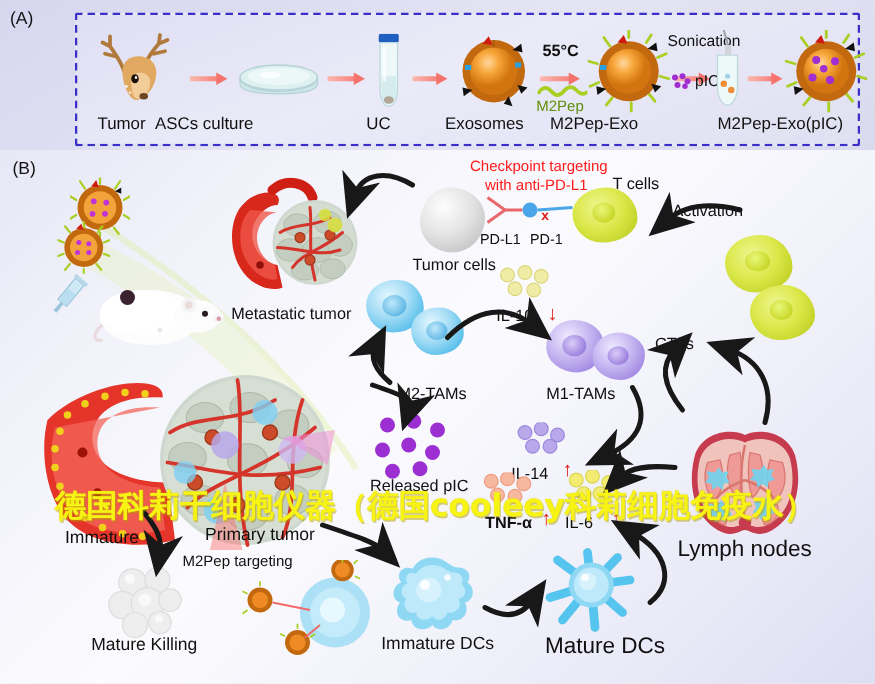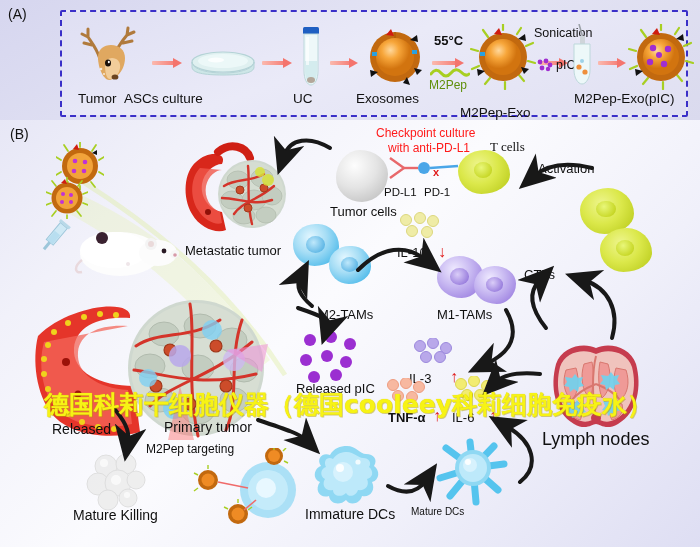--- a/index.html
+++ b/index.html
@@ -195,21 +195,21 @@
         <circle cx="33" cy="33" r="18" fill="url(#exoG)"></circle>
         <g fill="#111">
           <path d="M48 15 l7 -5 l1 7 z"></path>
             <path d="M51 43 l8 2 l-5 5 z"></path>
           <path d="M15 47 l-7 5 l-1 -7 z"></path>
         </g>
         <path d="M24 10 l5 -6 l3 7 z" fill="#d01c10"></path>
         <rect x="10" y="28" width="5" height="4" fill="#2aa0e0"></rect>
       </svg>
     </div>
-    <span class="wlabel" style="left:460px;top:91px;margin-top:14px;">M2Pep-Exo</span>
+    <span class="wlabel" style="left:440px;top:91px;">M2Pep-Exo</span>
 
     <div class="parrow" style="left:540px;top:58px;width:28px;">
       <div class="shaft"></div>
         <div class="head"></div>
       </div>
     <span class="lbl" style="left:534px;top:27px;font-size:12.5px;">Sonication</span>
     <div class="ab" style="left:536px;top:58px;width:18px;height:14px;">
       <svg viewBox="0 0 18 14" width="18" height="14">
         <circle cx="4" cy="4" r="2.4" fill="#a02ed0"></circle>
           <circle cx="10" cy="3" r="2.4" fill="#a02ed0"></circle>
@@ -388,37 +388,37 @@
             <circle cx="82" cy="30" r="5"></circle>
           </g>
         <circle cx="30" cy="70" r="3" fill="#8f1008"></circle>
       </svg>
     </div>
     <span class="lbl" style="left:185px;top:124px;">Metastatic tumor</span>
 
     <div class="cell tumorcell" style="left:336px;top:30px;width:52px;height:52px;"></div>
     <span class="lbl" style="left:330px;top:85px;">Tumor cells</span>
 
-    <span class="lbl" style="left:376px;top:7px;color:#ff1a1a;font-size:12px;">Checkpoint culture</span>
+    <span class="lbl" style="left:376px;top:7px;color:#ff1a1a;font-size:12px;">Checkpoint targeting</span>
     <span class="lbl" style="left:388px;top:22px;color:#ff1a1a;font-size:12px;">with anti-PD-L1</span>
 
     <svg class="ab" style="left:388px;top:36px;" width="92" height="28" viewBox="0 0 92 28">
       <path d="M2 2 L16 12 L2 22" stroke="#e8686b" stroke-width="2.4" fill="none"></path>
       <line x1="16" y1="12" x2="30" y2="12" stroke="#e8686b" stroke-width="2.4"></line>
       <circle cx="36" cy="12" r="6" fill="#4aa6e8"></circle>
       <line x1="42" y1="12" x2="70" y2="10" stroke="#4aa6e8" stroke-width="2.4"></line>
       <text x="45" y="20" font-size="11" font-weight="bold" fill="#e01b1b" font-family="Liberation Sans, sans-serif">x</text>
     </svg>
     <span class="lbl sm" style="left:384px;top:66px;">PD-L1</span>
     <span class="lbl sm" style="left:424px;top:66px;">PD-1</span>
 
     <div class="cell tcell" style="left:458px;top:30px;width:52px;height:44px;">
       <div class="nuc"></div>
       </div>
-    <span class="lbl" style="left:490px;top:20px;font-family:Liberation Serif, serif;">T cells</span>
+    <span class="lbl" style="left:490px;top:20px;">T cells</span>
 
     <span class="lbl" style="left:538px;top:42px;">Activation</span>
 
     <div class="cell tcell" style="left:580px;top:68px;width:54px;height:46px;">
       <div class="nuc"></div>
       </div>
     <div class="cell tcell" style="left:600px;top:108px;width:52px;height:44px;">
       <div class="nuc"></div>
       </div>
 
@@ -458,21 +458,21 @@
       <svg viewBox="0 0 44 30" width="44" height="30">
         <g fill="#b9a8ea" stroke="#9c89dd" stroke-width="1">
           <circle cx="8" cy="8" r="5.5"></circle>
             <circle cx="21" cy="5" r="5.5"></circle>
             <circle cx="34" cy="10" r="5.5"></circle>
           <circle cx="14" cy="19" r="5.5"></circle>
             <circle cx="28" cy="19" r="5.5"></circle>
         </g>
       </svg>
     </div>
-    <span class="lbl" style="left:409px;top:252px;">IL-3</span>
+    <span class="lbl" style="left:409px;top:252px;">IL-14</span>
     <span class="updn" style="left:450px;top:249px;">↑</span>
 
     <div class="ab" style="left:385px;top:258px;width:44px;height:30px;">
       <svg viewBox="0 0 44 30" width="44" height="30">
         <g fill="#f7b8a0" stroke="#ef9c80" stroke-width="1">
           <circle cx="8" cy="7" r="5.5"></circle>
             <circle cx="21" cy="5" r="5.5"></circle>
             <circle cx="34" cy="9" r="5.5"></circle>
           <circle cx="13" cy="18" r="5.5"></circle>
             <circle cx="27" cy="19" r="5.5"></circle>
@@ -594,21 +594,21 @@
           <circle cx="6" cy="28" r="6"></circle>
             <circle cx="27" cy="24" r="6"></circle>
             <circle cx="46" cy="30" r="6"></circle>
           <circle cx="14" cy="45" r="6"></circle>
             <circle cx="36" cy="43" r="6"></circle>
         </g>
       </svg>
     </div>
     <span class="lbl" style="left:296px;top:262px;">Released pIC</span>
 
-    <span class="lbl" style="left:52px;top:302px;font-size:14px;">Released</span>
+    <span class="lbl" style="left:52px;top:302px;font-size:14px;">Immature</span>
     <div class="ab" style="left:84px;top:330px;width:66px;height:62px;">
       <svg viewBox="0 0 66 62" width="66" height="62">
         <g fill="#ededed" stroke="#dcdcdc" stroke-width="1" opacity=".92">
           <circle cx="22" cy="16" r="11"></circle>
             <circle cx="42" cy="14" r="10"></circle>
           <circle cx="14" cy="34" r="11"></circle>
             <circle cx="34" cy="33" r="13"></circle>
           <circle cx="52" cy="30" r="9"></circle>
             <circle cx="24" cy="50" r="10"></circle>
           <circle cx="44" cy="48" r="9"></circle>
@@ -686,21 +686,21 @@
             <path d="M41 30 L18 58"></path>
           <path d="M41 30 L8 40"></path>
             <path d="M41 30 L14 10"></path>
         </g>
         <circle cx="41" cy="30" r="18" fill="#8fd8f3"></circle>
         <circle cx="41" cy="30" r="14" fill="#bde9fa"></circle>
         <circle cx="38" cy="27" r="7" fill="#d7f2fd"></circle>
         <circle cx="36" cy="24" r="3" fill="#ffffff" opacity=".9"></circle>
       </svg>
     </div>
-    <span class="lbl" style="left:411px;top:387px;font-size:10px;">Mature DCs</span>
+    <span class="lbl" style="left:436px;top:387px;font-size:18px;">Mature DCs</span>
 
     <svg class="arrowlayer" viewBox="0 0 700 427">
       <defs>
         <marker id="ah" markerWidth="10" markerHeight="10" refX="4" refY="4" orient="auto">
           <path d="M0 0 L9 4 L0 8 L2.5 4 Z" fill="#181818"></path>
         </marker>
       </defs>
       <g stroke="#181818" stroke-width="4" fill="none" marker-end="url(#ah)" stroke-linecap="round">
 
         <path d="M330 28 C310 16 290 18 284 36"></path>

